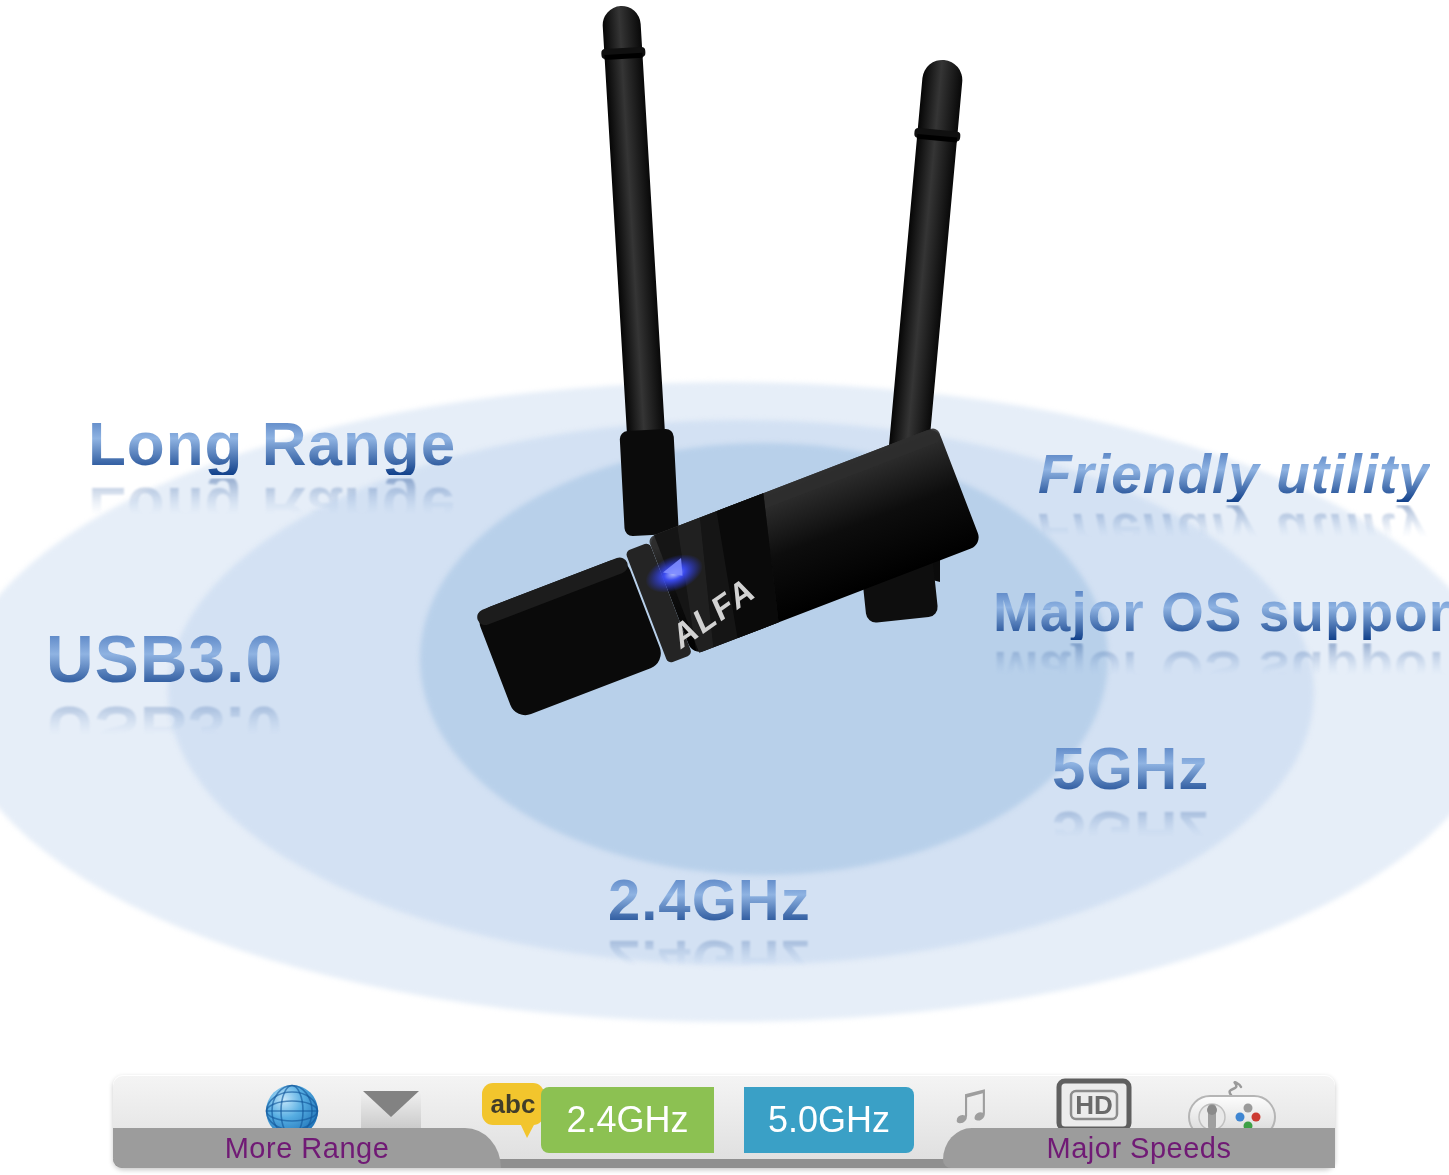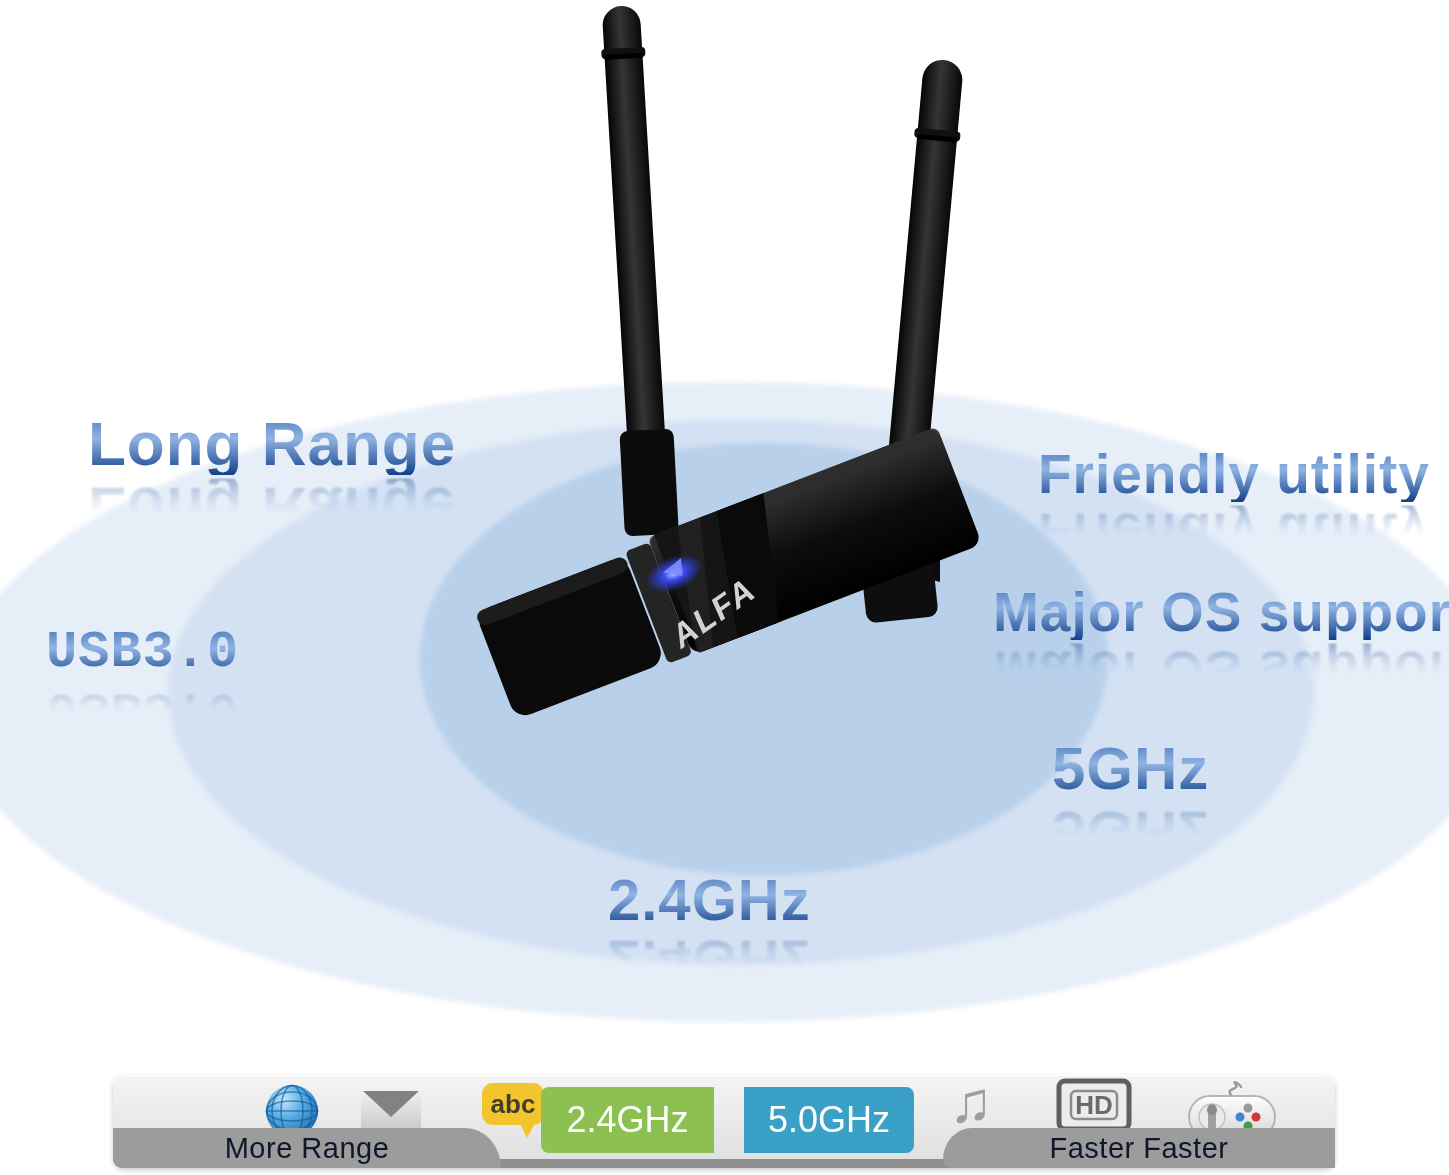--- a/index.html
+++ b/index.html
@@ -16,37 +16,37 @@
   .feature{position:absolute;z-index:3;font-weight:bold;line-height:1.02;white-space:nowrap;letter-spacing:1px;}
   .feature .txt,.feature .refl{
     display:block;
     background:linear-gradient(180deg,#4a77bc 0%,#8fb3e2 42%,#11408a 100%);
     -webkit-background-clip:text;background-clip:text;color:transparent;}
   .feature .refl{
     transform:scaleY(-1);margin-top:3px;opacity:.42;filter:blur(1.2px);
     -webkit-mask-image:linear-gradient(to top,rgba(0,0,0,.85) 2%,rgba(0,0,0,0) 58%);
             mask-image:linear-gradient(to top,rgba(0,0,0,.85) 2%,rgba(0,0,0,0) 58%);}
   .f-long{left:88px;top:412px;font-size:62px;}
-  .f-friendly{left:1038px;top:446px;font-size:55px;}
-  .f-usb{left:46px;top:626px;font-size:52px;font-family:Liberation Mono, monospace;}
+  .f-friendly{left:1038px;top:446px;font-size:55px;font-style:italic;}
+  .f-usb{left:46px;top:626px;font-size:66px;}
   .f-major{left:993px;top:584px;font-size:55px;}
   .f-ac{left:353px;top:738px;font-size:60px;}
   .f-5g{left:1052px;top:738px;font-size:60px;}
   .f-24g{left:608px;top:870px;font-size:58px;}
 
   .device-svg{position:absolute;left:0;top:0;z-index:2;}
 
   
   .bar{position:absolute;z-index:4;left:113px;top:1075px;width:1222px;height:93px;
        background:linear-gradient(#f4f4f4,#dedede);border-radius:10px;
        box-shadow:0 2px 5px rgba(0,0,0,.22), inset 0 1px 0 #ffffff;}
   .bar .strip{position:absolute;left:0;right:0;bottom:0;height:9px;background:#8f8f8f;
        border-radius:0 0 10px 10px;}
   .tab{position:absolute;bottom:0;height:40px;background:#9c9c9c;display:flex;
-       align-items:center;justify-content:center;color:#0f172a;font-size:29px;letter-spacing:.5px;}
+       align-items:center;justify-content:center;color:#701a75;font-size:29px;letter-spacing:.5px;}
   .tab-left{left:0;width:388px;border-radius:0 36px 0 10px / 0 40px 0 10px;}
   .tab-right{right:0;width:392px;border-radius:36px 0 0 10px / 40px 0 0 10px;}
 
   .icon{position:absolute;}
   .ic-globe{left:152px;top:9px;}
   .ic-mail{left:246px;top:14px;}
   .ic-abc{left:367px;top:6px;}
   .band{position:absolute;top:12px;height:66px;display:flex;align-items:center;justify-content:center;
         color:#ffffff;font-size:36px;}
   .band24{left:428px;width:173px;background:#8cc152;border-radius:8px 0 0 8px;}
@@ -214,17 +214,17 @@
       <circle cx="55" cy="36" r="4.5" fill="#3f86d2"></circle>
       <circle cx="71" cy="36" r="4.5" fill="#cc3b33"></circle>
       <circle cx="63" cy="45" r="4.5" fill="#3da045"></circle>
     </svg>
 
     <div class="strip"></div>
     <div class="tab tab-left">
       <span>More Range</span>
     </div>
     <div class="tab tab-right">
-      <span>Faster Faster</span>
+      <span>Major Speeds</span>
     </div>
   </div>
 
 </div>
 
 </body></html>

